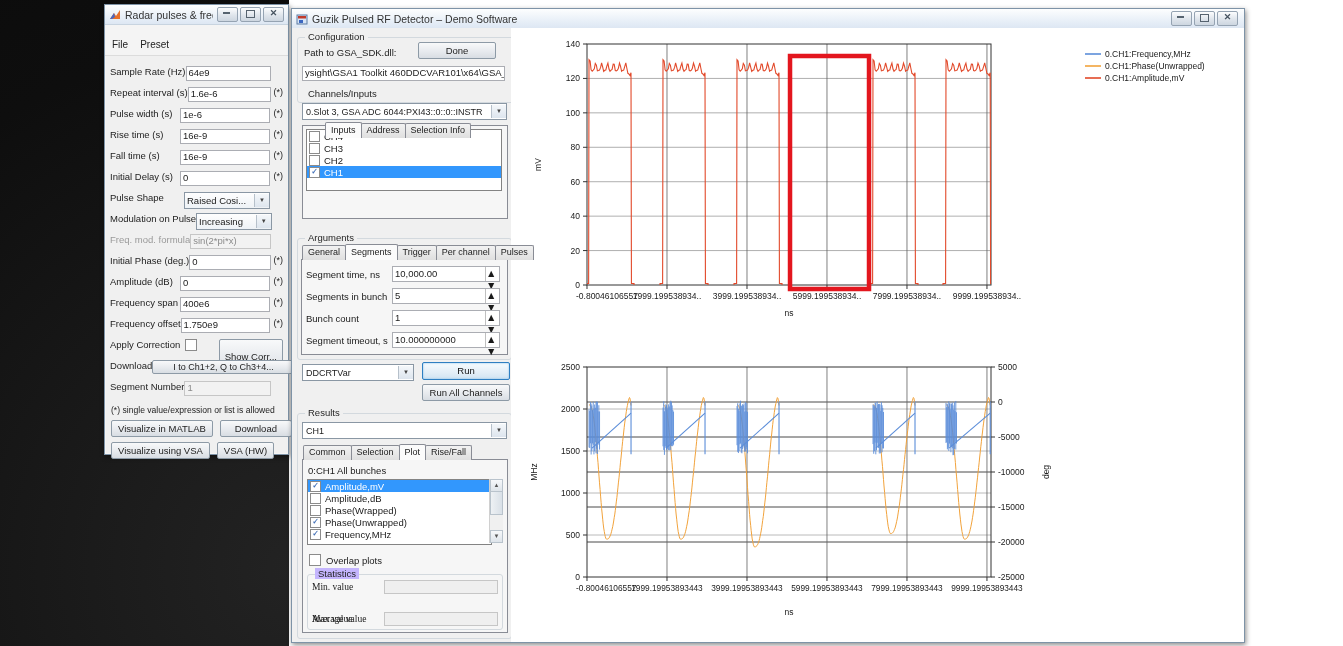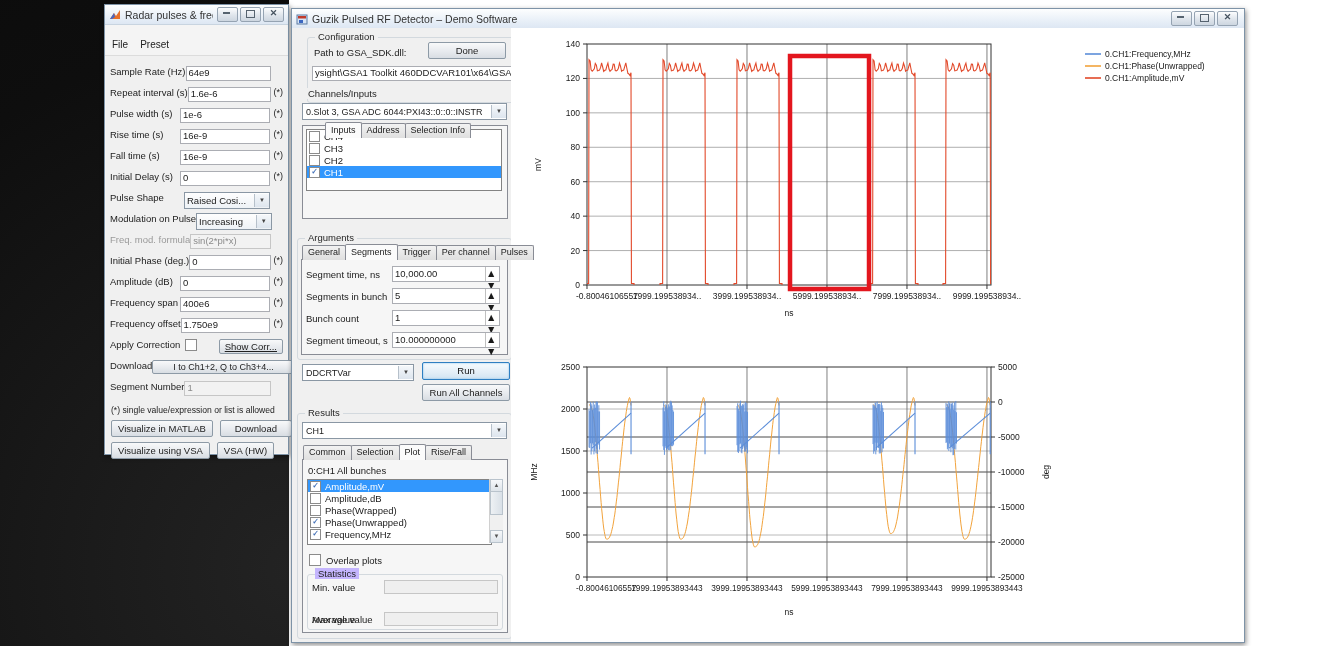--- a/index.html
+++ b/index.html
@@ -59,21 +59,21 @@
   .tabpage{position:absolute;border:1px solid #898c95;background:#f6f6f6;}
   .listbox{position:absolute;background:#fff;border:1px solid #838383;overflow:hidden;}
   .li-row{display:flex;align-items:center;gap:4px;height:12px;padding:0 2px;font-size:9.5px;white-space:nowrap;}
   .li-row.sel{background:#3297fd;color:#fff;}
   .li-row .cb{width:9px;height:9px;line-height:8px;font-size:8px;}
   .sprow{position:absolute;display:flex;align-items:center;height:16px;}
   .sprow .lbl{width:86px;font-size:9.5px;}
   .spinbox{display:flex;height:14px;border:1px solid #abadb3;background:#fff;width:106px;}
   .spinbox .val{flex:1;font-size:9.5px;padding:0 2px;line-height:13px;}
   .spinner{width:13px;border-left:1px solid #c0c0c0;display:flex;flex-direction:column;}
-  .statrow{position:absolute;display:flex;align-items:center;height:16px;}
+  .statrow{position:absolute;display:flex;align-items:center;height:16px;font-family:Liberation Serif, serif;}
   .statrow .lbl{width:72px;font-size:9.5px;}
   .statbox{width:112px;height:12px;border:1px solid #c6c6c6;background:#efefef;}
   .sb{position:absolute;width:13px;background:#f0f0f0;border-left:1px solid #d0d0d0;}
   .sb .arrow{height:11px;border:1px solid #b9c3cc;background:linear-gradient(#f6f8fa,#dee4ea);font-size:6px;line-height:10px;text-align:center;color:#555;}
   .sb .thumb{position:absolute;left:0;right:0;border:1px solid #b9c3cc;background:linear-gradient(90deg,#eef1f4,#d9e0e7);}
   #chart-panel{position:absolute;left:219px;top:0;right:0;bottom:0;background:#fff;}
   svg text{font-family:"Liberation Sans",sans-serif;}
   .runbtn{position:absolute;border:1px solid #2f7fc1;box-shadow:0 0 2px #7ab8e8 inset;border-radius:2px;
           background:linear-gradient(#f6fbfe,#e3eef7 60%,#d2e4f2);font-size:9.5px;text-align:center;color:#111;}
 </style>
@@ -171,21 +171,21 @@
         <span class="star">(*)</span>
       </div>
       <div class="rrow">
         <span class="lbl">Frequency offset</span>
         <span class="tbox">1.750e9</span>
         <span class="star">(*)</span>
       </div>
       <div class="rrow">
         <span class="lbl">Apply Correction</span>
         <span class="cb"></span>
-        <span class="btn" style="margin-left: 22px; padding: 1px 5px; text-decoration: underline;">Show Corr...</span>
+        <span class="btn" style="margin-left: 22px; padding: 11px 5px;">Show Corr...</span>
       </div>
       <div class="rrow">
         <span class="lbl">Download</span>
         <span class="btn" style="padding: 1px 20px; font-size: 9px;">I to Ch1+2, Q to Ch3+4...</span>
       </div>
       <div class="rrow">
         <span class="lbl">Segment Number</span>
         <span class="tbox dis">1</span>
         <span class="star"></span>
       </div>
@@ -214,21 +214,21 @@
           <span class="glyph-min"></span>
         </span>
       <span class="winbtn">
           <span class="glyph-max"></span>
         </span>
       <span class="winbtn"><span class="glyph-close">✕</span></span>
     </span>
   </div>
   <div id="main-client">
 
-    <div class="group" style="left:15px;top:9px;width:213px;height:64px;padding-left:44px;">
+    <div class="group" style="left:5px;top:9px;width:213px;height:64px;padding-left:44px;">
       <div class="legend">Configuration</div>
       <div class="abs" style="left:6px;top:9px;font-size:9.5px;">Path to GSA_SDK.dll:</div>
       <div class="btn abs" style="left:120px;top:4px;width:76px;padding:2px 0;">Done</div>
       <div class="tbox abs" style="left:4px;top:28px;width:197px;">ysight\GSA1 Toolkit 460DDCVAR101\x64\GSA_SD</div>
     </div>
 
     <div class="group" style="left:5px;top:62px;width:213px;height:142px;border-color:transparent;">
       <div class="legend" style="top:-3px;">Channels/Inputs</div>
       <div class="combo" style="left:4px;top:12px;width:203px;">
         <span class="selval">0.Slot 3, GSA ADC 6044:PXI43::0::0::INSTR</span>

